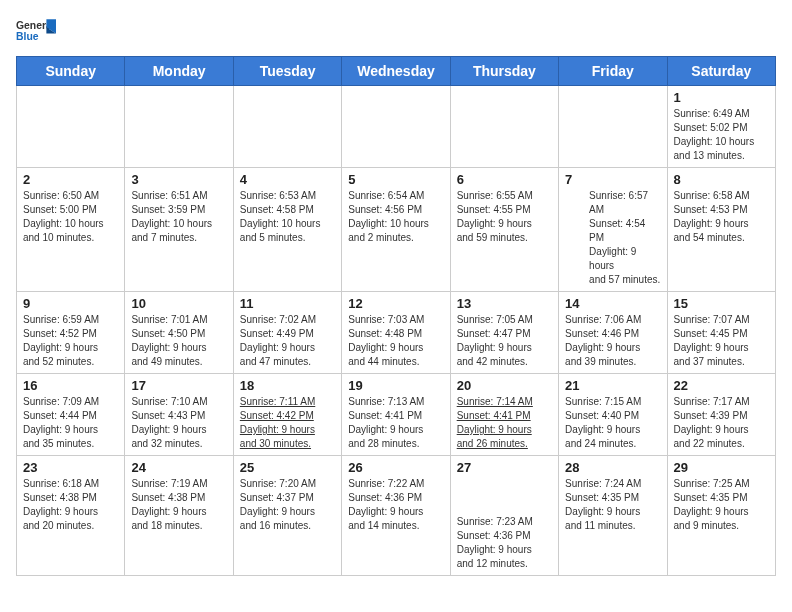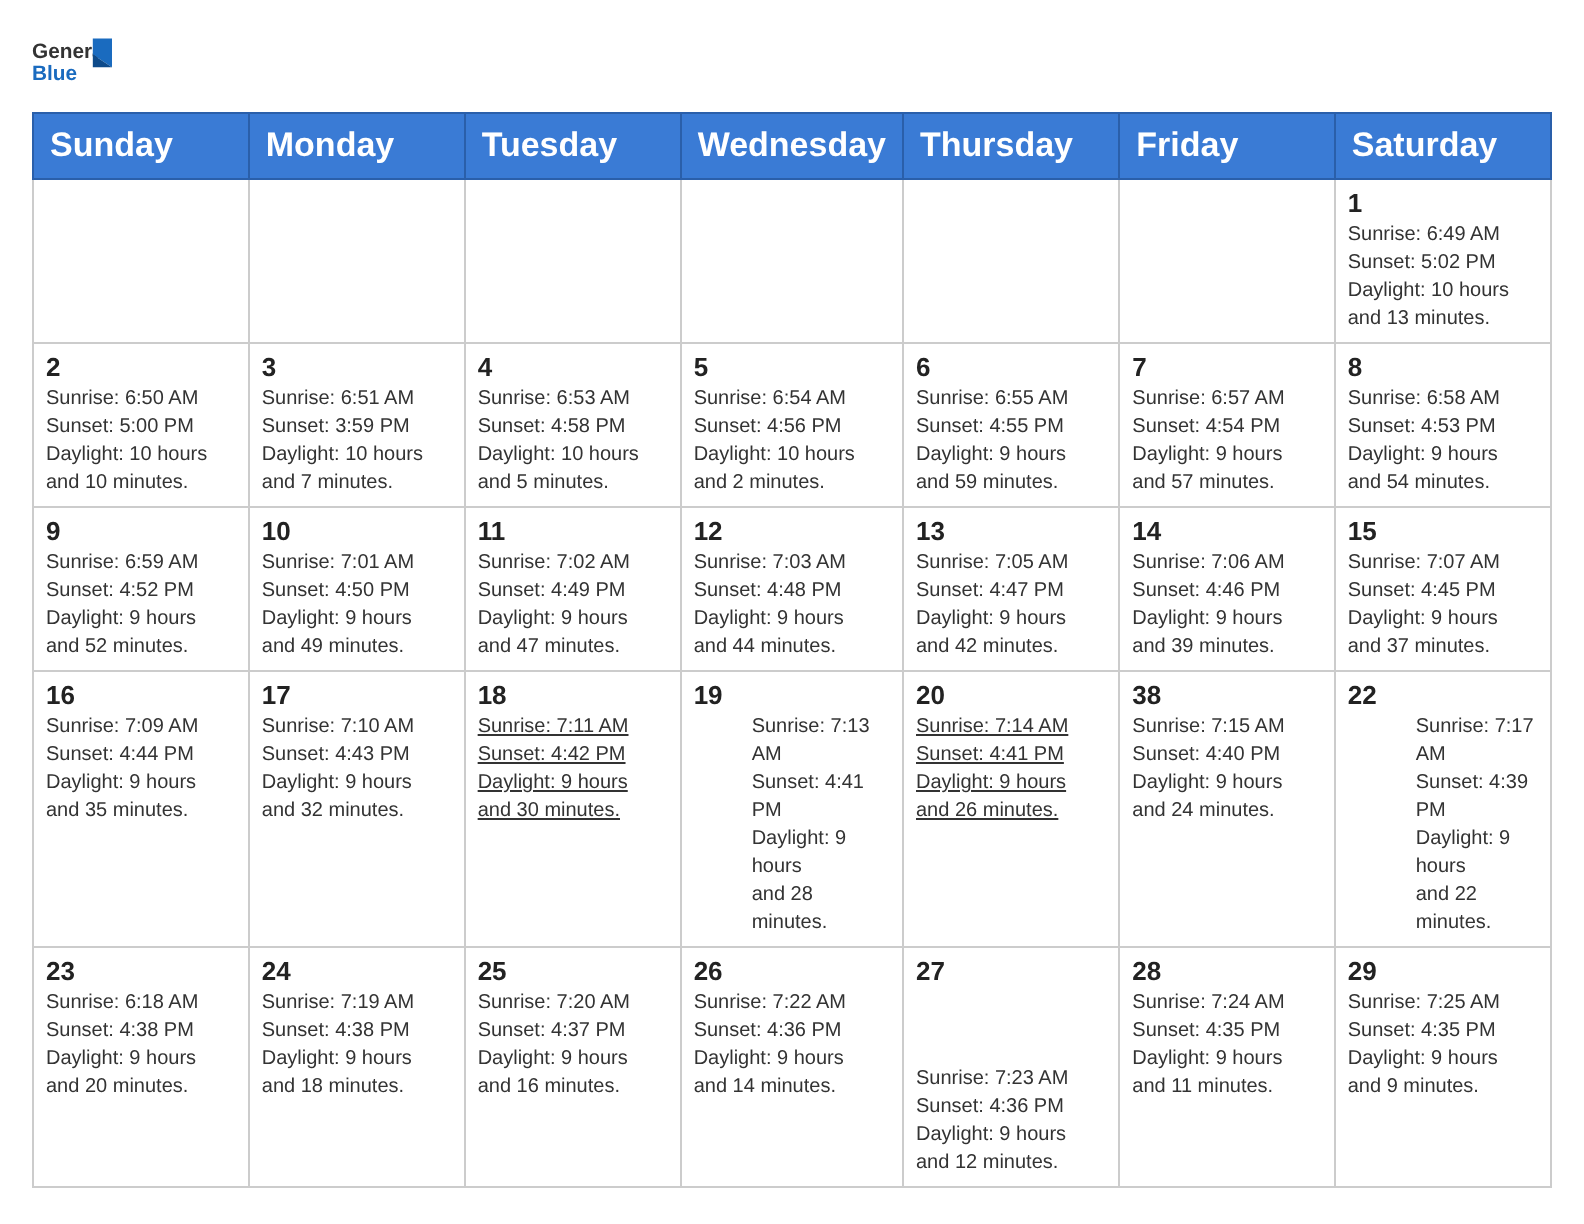--- a/index.html
+++ b/index.html
@@ -39,23 +39,23 @@
     }
     .calendar-table {
       width: 100%;
       border-collapse: collapse;
       border: 1px solid #ccc;
       font-size: 11px;
     }
     .calendar-table th {
       background: #3a7bd5;
       color: #fff;
-      text-align: left;
+      text-align: center;
       padding: 6px 8px;
-      font-size: 17px;
+      font-size: 14px;
       font-weight: bold;
       border: 1px solid #2a5faa;
     }
     .calendar-table td {
       border: 1px solid #ccc;
       vertical-align: top;
       padding: 4px 6px;
       width: calc(100% / 7);
       min-height: 70px;
       height: 70px;
@@ -154,21 +154,21 @@
         </td>
         <td>
           <span class="day-number">6</span>
           <div class="day-info" style="white-space: pre-line;">Sunrise: 6:55 AM
 Sunset: 4:55 PM
 Daylight: 9 hours
 and 59 minutes.</div>
         </td>
         <td>
           <span class="day-number">7</span>
-          <div class="day-info" style="white-space: pre-line;">Sunrise: 6:57 AM
+          <div class="day-info" style="white-space: pre-line; margin-left: 24px;">Sunrise: 6:57 AM
 Sunset: 4:54 PM
 Daylight: 9 hours
 and 57 minutes.</div>
         </td>
         <td>
           <span class="day-number">8</span>
           <div class="day-info" style="white-space: pre-line;">Sunrise: 6:58 AM
 Sunset: 4:53 PM
 Daylight: 9 hours
 and 54 minutes.</div>
@@ -242,42 +242,42 @@
         </td>
         <td>
           <span class="day-number">18</span>
           <div class="day-info" style="white-space: pre-line; text-decoration: underline;">Sunrise: 7:11 AM
 Sunset: 4:42 PM
 Daylight: 9 hours
 and 30 minutes.</div>
         </td>
         <td>
           <span class="day-number">19</span>
-          <div class="day-info" style="white-space: pre-line; margin-left: 29px;">Sunrise: 7:13 AM
+          <div class="day-info" style="white-space: pre-line;">Sunrise: 7:13 AM
 Sunset: 4:41 PM
 Daylight: 9 hours
 and 28 minutes.</div>
         </td>
         <td>
           <span class="day-number">20</span>
           <div class="day-info" style="white-space: pre-line; text-decoration: underline;">Sunrise: 7:14 AM
 Sunset: 4:41 PM
 Daylight: 9 hours
 and 26 minutes.</div>
         </td>
         <td>
-          <span class="day-number">38</span>
+          <span class="day-number">21</span>
           <div class="day-info" style="white-space: pre-line;">Sunrise: 7:15 AM
 Sunset: 4:40 PM
 Daylight: 9 hours
 and 24 minutes.</div>
         </td>
         <td>
           <span class="day-number">22</span>
-          <div class="day-info" style="white-space: pre-line; margin-left: 34px;">Sunrise: 7:17 AM
+          <div class="day-info" style="white-space: pre-line;">Sunrise: 7:17 AM
 Sunset: 4:39 PM
 Daylight: 9 hours
 and 22 minutes.</div>
         </td>
       </tr>
       <tr>
         <td>
           <span class="day-number">23</span>
           <div class="day-info" style="white-space: pre-line;">Sunrise: 6:18 AM
 Sunset: 4:38 PM

